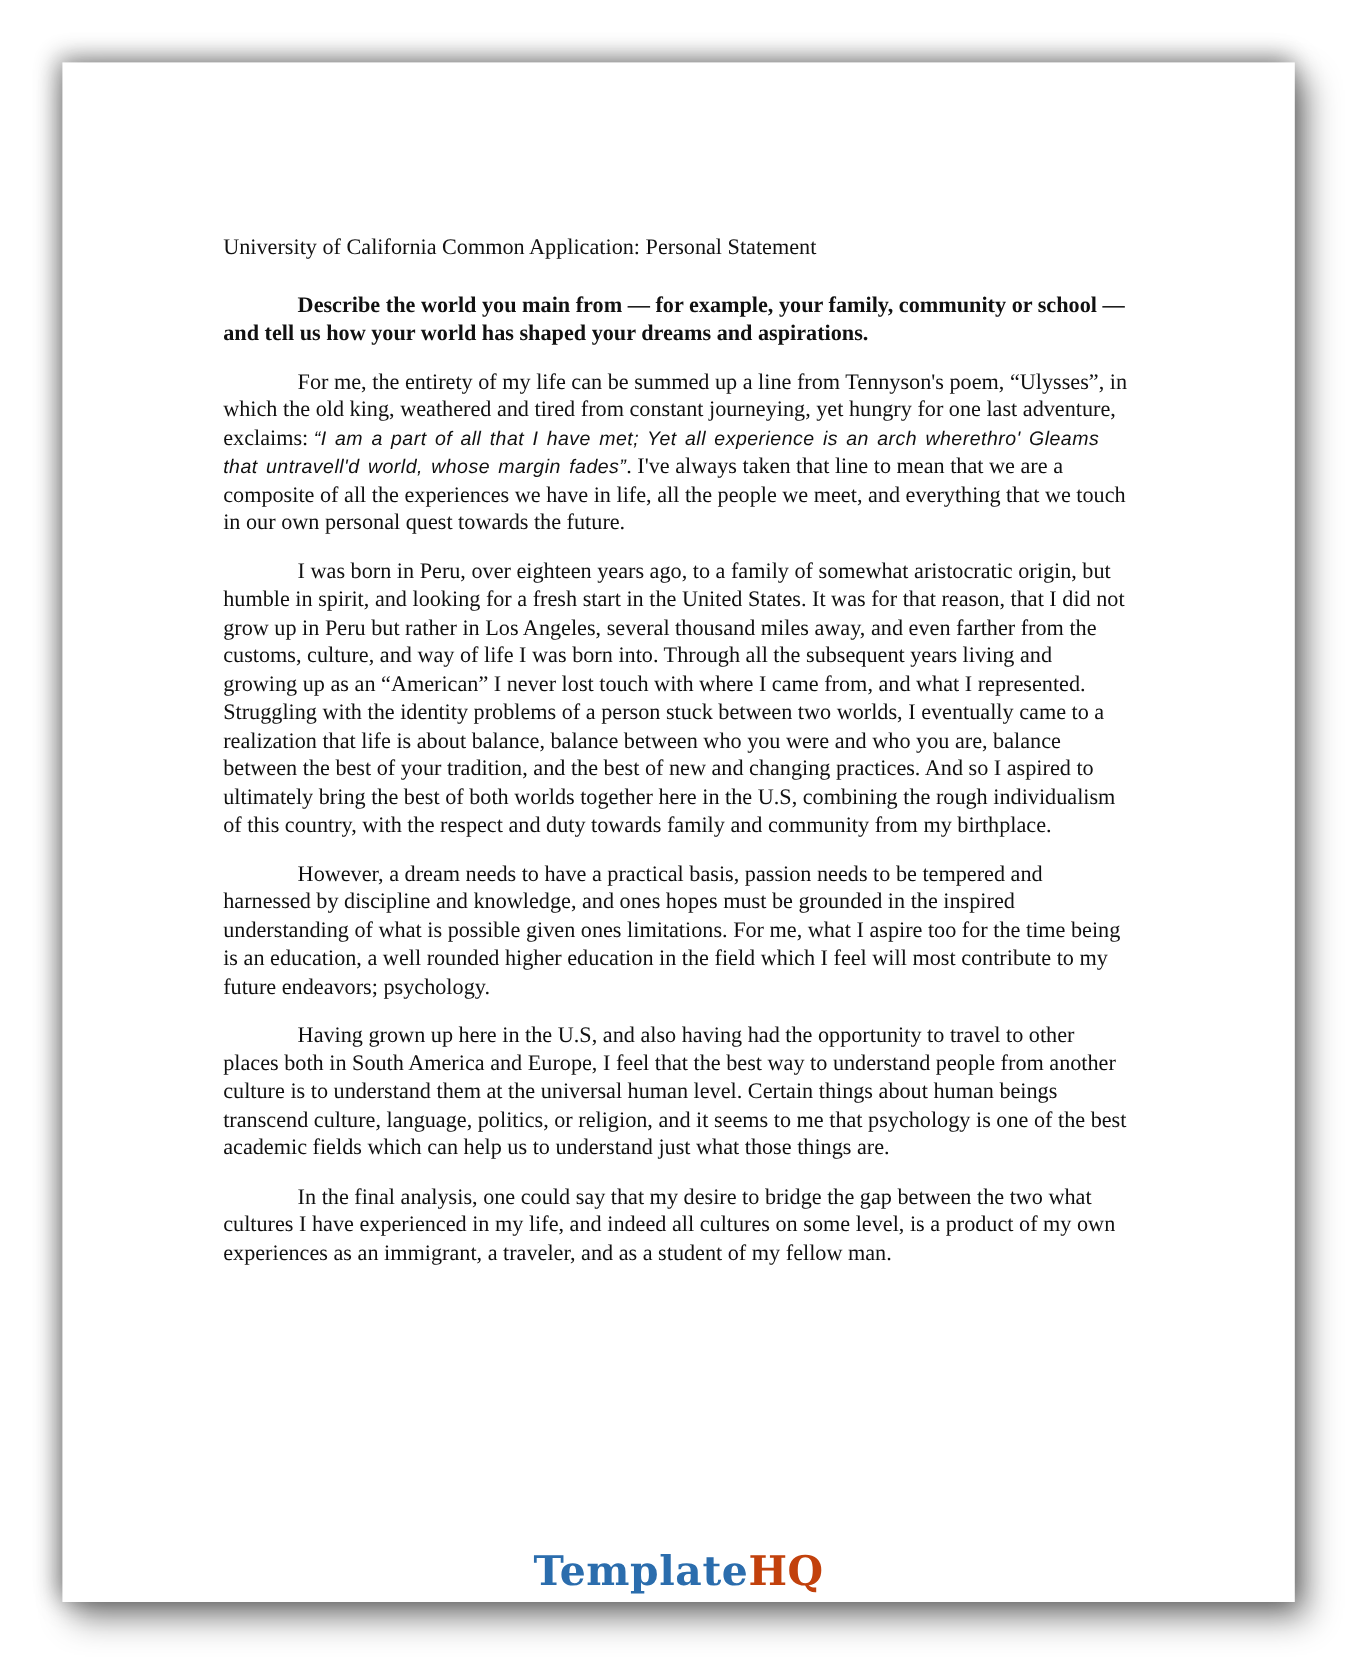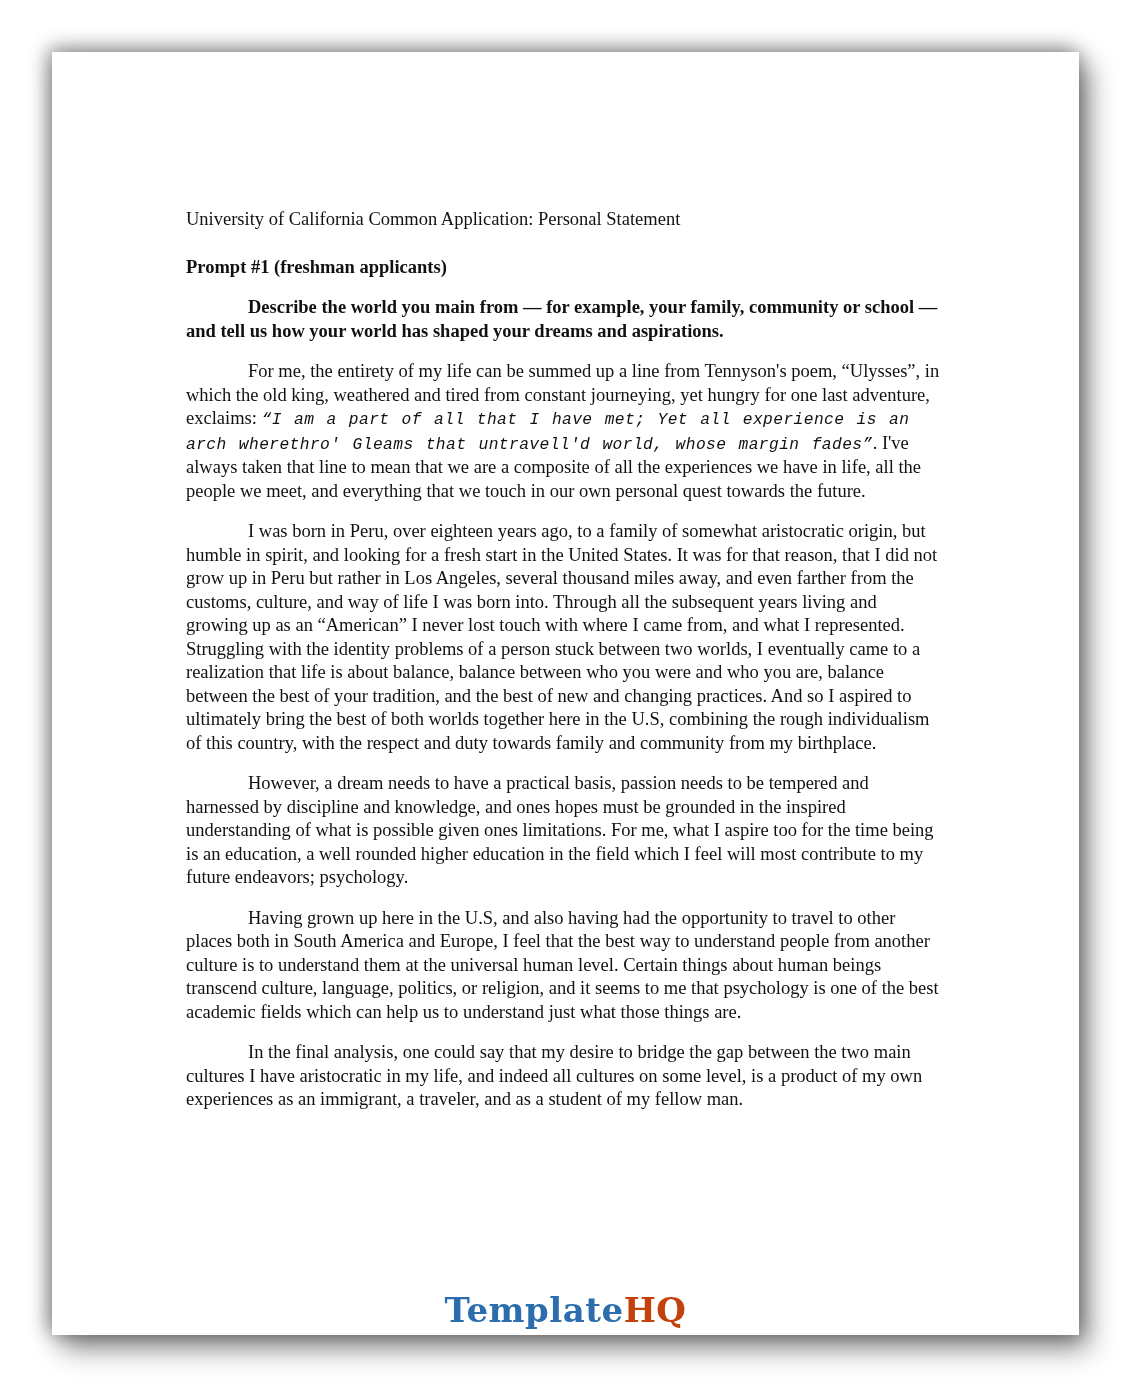--- a/index.html
+++ b/index.html
@@ -28,41 +28,40 @@
                 -6px -6px 18px rgba(0,0,0,0.18);
   }
   .content {
     position: absolute;
     left: 134px;
     top: 144px;
     width: 754px;
     color: #111111;
     font-size: 18.5px;
     line-height: 23.5px;
-    margin-top: 12px;
   }
   .doc-title {
     font-weight: normal;
     margin-bottom: 24px;
   }
   .prompt-heading {
     font-weight: bold;
     margin-bottom: 17px;
   }
   .prompt-text {
     font-weight: bold;
     text-indent: 62px;
     margin-bottom: 17px;
   }
   .para {
     text-indent: 62px;
     margin-bottom: 17px;
   }
   .tennyson-quote {
-    font-family: Liberation Mono, monospace;
+    font-family: Liberation Sans, sans-serif;
     font-style: italic;
     font-size: 0.88em;
     letter-spacing: 0.4px;
     word-spacing: 2px;
   }
   .logo {
     position: absolute;
     bottom: 5px;
     left: 50%;
     transform: translateX(-50%);
@@ -75,31 +74,30 @@
 </style>
 </head>
 <body>
 
 <div class="canvas">
   <div class="page">
     <div class="content">
 
       <p class="doc-title">University of California Common Application: Personal Statement</p>
 
-      <p class="prompt-heading">Prompt #1 (freshman applicants)</p>
 
       <p class="prompt-text">Describe the world you main from — for example, your family, community or school — and tell us how your world has shaped your dreams and aspirations.</p>
 
       <p class="para"><span>For me, the entirety of my life can be summed up a line from Tennyson's poem, “Ulysses”, in which the old king, weathered and tired from constant journeying, yet hungry for one last adventure, exclaims: </span><span class="tennyson-quote">“I am a part of all that I have met; Yet all experience is an arch wherethro' Gleams that untravell'd world, whose margin fades”</span><span>. I've always taken that line to mean that we are a composite of all the experiences we have in life, all the people we meet, and everything that we touch in our own personal quest towards the future.</span></p>
 
       <p class="para">I was born in Peru, over eighteen years ago, to a family of somewhat aristocratic origin, but humble in spirit, and looking for a fresh start in the United States. It was for that reason, that I did not grow up in Peru but rather in Los Angeles, several thousand miles away, and even farther from the customs, culture, and way of life I was born into. Through all the subsequent years living and growing up as an “American” I never lost touch with where I came from, and what I represented. Struggling with the identity problems of a person stuck between two worlds, I eventually came to a realization that life is about balance, balance between who you were and who you are, balance between the best of your tradition, and the best of new and changing practices. And so I aspired to ultimately bring the best of both worlds together here in the U.S, combining the rough individualism of this country, with the respect and duty towards family and community from my birthplace.</p>
 
       <p class="para">However, a dream needs to have a practical basis, passion needs to be tempered and harnessed by discipline and knowledge, and ones hopes must be grounded in the inspired understanding of what is possible given ones limitations. For me, what I aspire too for the time being is an education, a well rounded higher education in the field which I feel will most contribute to my future endeavors; psychology.</p>
 
       <p class="para">Having grown up here in the U.S, and also having had the opportunity to travel to other places both in South America and Europe, I feel that the best way to understand people from another culture is to understand them at the universal human level. Certain things about human beings transcend culture, language, politics, or religion, and it seems to me that psychology is one of the best academic fields which can help us to understand just what those things are.</p>
 
-      <p class="para">In the final analysis, one could say that my desire to bridge the gap between the two main cultures I have aristocratic in my life, and indeed all cultures on some level, is a product of my own experiences as an immigrant, a traveler, and as a student of my fellow man.</p>
+      <p class="para">In the final analysis, one could say that my desire to bridge the gap between the two what cultures I have experienced in my life, and indeed all cultures on some level, is a product of my own experiences as an immigrant, a traveler, and as a student of my fellow man.</p>
 
     </div>
 
     <div class="logo"><span style="color: rgb(43, 109, 173); margin-top: 15px;">Template</span><span style="color: #c2410c;">HQ</span></div>
   </div>
 </div>
 
 </body></html>

